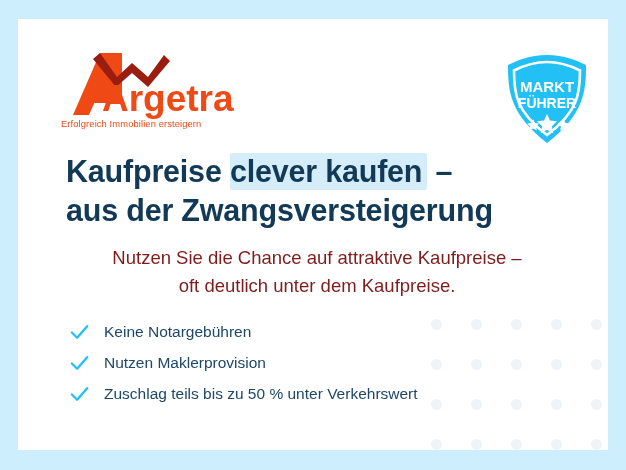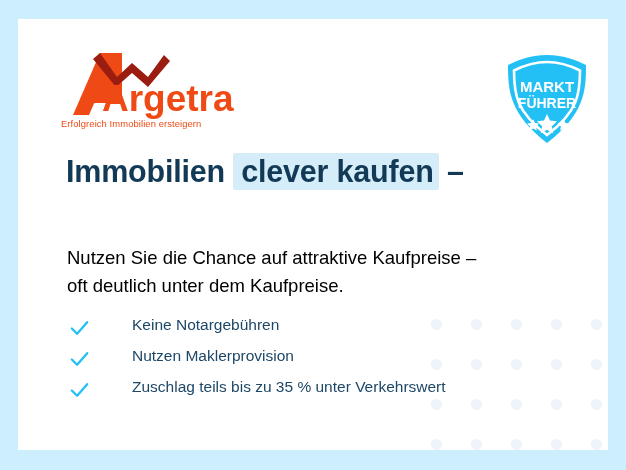--- a/index.html
+++ b/index.html
@@ -74,51 +74,52 @@
     top:133px;
     width:500px;
     font-size:30.5px;
     font-weight:bold;
     line-height:1.25;
     color:#123a56;
     letter-spacing:-0.2px;
   }
   .headline .hl {
     background:#d5edf9;
-    padding:1px 5px 2px 8px;
+    padding:1px 5px 2px 0;
     border-radius:2px;
   }
   .headline .l2 { display:block; margin-top:1px; }
 
   
   .subtitle {
     position:absolute;
     left:49px;
     top:225px;
     width:500px;
     font-size:18.5px;
     line-height:1.52;
-    color:#000000;
+    color:#7f1d1d;
+    text-align:center;
   }
   .subtitle span { display:block; }
 
   
   .bullets {
     position:absolute;
     left:50px;
     top:297px;
     width:470px;
     list-style:none;
   }
   .bullets li {
     display:flex;
+    align-items:center;
     height:31px;
     font-size:15.5px;
     color:#1d4767;
-    gap:28px;
   }
   .check {
     flex:0 0 auto;
     width:23px; height:23px;
     margin-right:13px;
     display:block;
   }
 </style>
 </head>
 <body>
@@ -171,21 +172,22 @@
         <text x="47" y="56" text-anchor="middle" font-family="Liberation Sans, sans-serif" font-size="14" font-weight="bold" fill="#ffffff">FÜHRER</text>
         <g fill="#ffffff">
           <path d="M31 67 l2.1 4.5 4.9 .6 -3.6 3.4 .9 4.9 -4.3 -2.4 -4.3 2.4 .9 -4.9 -3.6 -3.4 4.9 -.6 Z" transform="scale(0.85) translate(8,12)"></path>
           <path d="M47 62 l3 6.4 7 .9 -5.1 4.9 1.3 7 -6.2 -3.4 -6.2 3.4 1.3 -7 -5.1 -4.9 7 -.9 Z"></path>
           <path d="M63 67 l2.1 4.5 4.9 .6 -3.6 3.4 .9 4.9 -4.3 -2.4 -4.3 2.4 .9 -4.9 -3.6 -3.4 4.9 -.6 Z" transform="scale(0.85) translate(12,12)"></path>
         </g>
       </svg>
     </div>
 
     <h1 class="headline">
-      <span><span>Immobilien </span><span class="hl">clever kaufen</span><span> –</span></span>
+      <span><span>Kaufpreise </span><span class="hl">clever kaufen</span><span> –</span></span>
+      <span class="l2">aus der Zwangsversteigerung</span>
     </h1>
 
     <p class="subtitle">
       <span>Nutzen Sie die Chance auf attraktive Kaufpreise –</span>
       <span>oft deutlich unter dem Kaufpreise.</span>
     </p>
 
     <ul class="bullets" id="bullets">
         <li>
           <svg class="check" viewBox="0 0 24 24" fill="none">
@@ -196,18 +198,18 @@
         <li>
           <svg class="check" viewBox="0 0 24 24" fill="none">
             <path d="M4 13 L9.5 18.5 L20 6.5" stroke="#22c0f5" stroke-width="2.4" stroke-linecap="round" stroke-linejoin="round"></path>
           </svg>
           <span>Nutzen Maklerprovision</span>
         </li>
         <li>
           <svg class="check" viewBox="0 0 24 24" fill="none">
             <path d="M4 13 L9.5 18.5 L20 6.5" stroke="#22c0f5" stroke-width="2.4" stroke-linecap="round" stroke-linejoin="round"></path>
           </svg>
-          <span>Zuschlag teils bis zu 35 % unter Verkehrswert</span>
+          <span>Zuschlag teils bis zu 50 % unter Verkehrswert</span>
         </li>
       </ul>
 
   </div>
 </div>
 
 </body></html>

